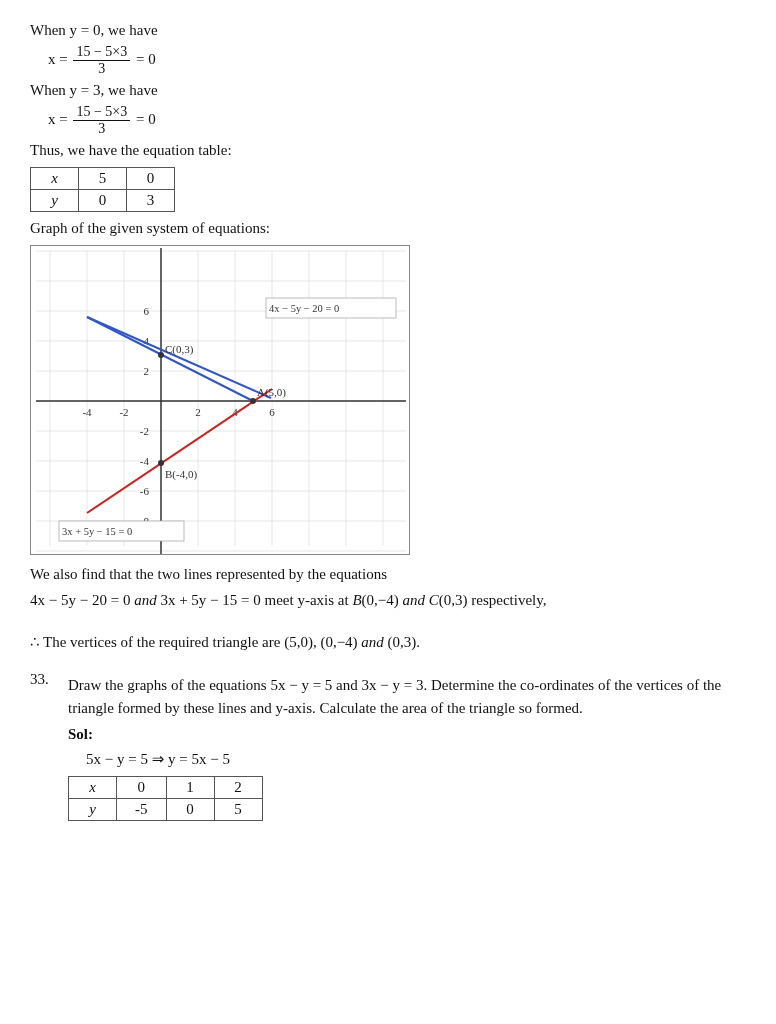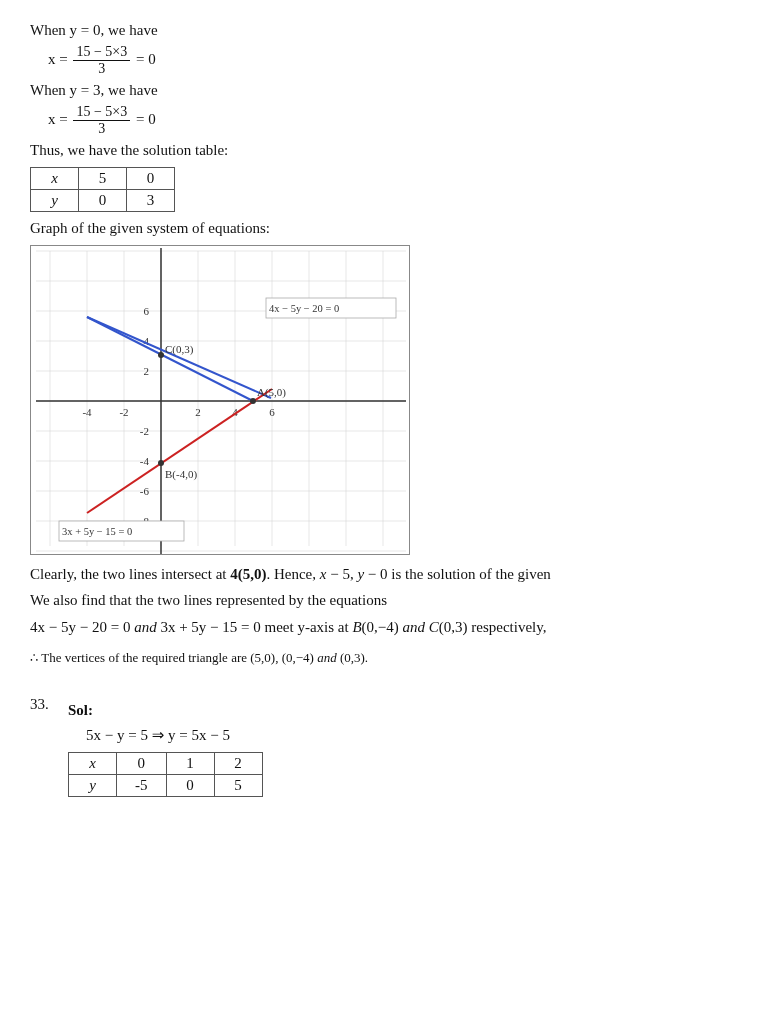--- a/index.html
+++ b/index.html
@@ -45,26 +45,26 @@
       border: 1px solid #888;
       background: #fff;
       overflow: hidden;
     }
     .graph-container svg {
       position: absolute;
       top: 0; left: 0;
     }
     p.text-line { margin: 3px 0; font-size: 15px; line-height: 1.55; }
     .bold { font-weight: bold; }
-    .problem-num { margin-top: 30px; display: flex; gap: 10px; }
+    .problem-num { margin-top: 20px; display: flex; gap: 10px; }
     .problem-num .num-label { min-width: 28px; font-size: 15px; }
     .problem-body { flex: 1; }
     .indent { padding-left: 18px; font-family: Liberation Serif, serif; }
     .math-display { margin: 5px 0 5px 18px; font-size: 15px; }
-    .therefore { font-size: 13px; margin: 11px 0; }
+    .therefore { font-size: 15px; margin: 20px 0; }
   </style>
 </head>
 <body>
 
 <div>
   <p class="math-line">When  y = 0, we have</p>
 </div>
 
 <div class="math-display">
   <span>x = </span>
@@ -81,21 +81,21 @@
 
 <div class="math-display">
   <span>x = </span>
   <span class="fraction">
     <span class="num">15 − 5×3</span>
     <span class="den">3</span>
   </span>
   <span>= 0</span>
 </div>
 
-<p class="math-line">Thus, we have the solution table:</p>
+<p class="math-line">Thus, we have the equation table:</p>
 
 <div class="table-wrap">
   <table class="data-table">
     <tbody>
         <tr>
       <td><em>x</em></td>
       <td>5</td>
       <td>0</td>
     </tr>
     <tr>
@@ -179,35 +179,33 @@
 
     <rect x="235" y="52" width="130" height="20" fill="white" stroke="#aaa" stroke-width="0.8"></rect>
     <text x="238" y="66" font-size="10.5" fill="#333">4x − 5y − 20 = 0</text>
 
     <rect x="28" y="275" width="125" height="20" fill="white" stroke="#aaa" stroke-width="0.8"></rect>
     <text x="31" y="289" font-size="10.5" fill="#333">3x + 5y − 15 = 0</text>
   </svg>
 </div>
 
 <div>
-  <p class="text-line">
-    Clearly, the two lines intersect at  <strong>4(5,0)</strong>. Hence, <em>x</em> − 5,  <em>y</em> − 0 is the solution of the given
-  </p>
   <p class="text-line">We also find that the two lines represented by the equations</p>
   <p class="text-line">
     4x − 5y − 20 = 0 <em>and</em>  3x + 5y − 15 = 0 meet y-axis at  <em>B</em>(0,−4) <em>and</em> <em>C</em>(0,3) respectively,
   </p>
   <p class="therefore">
     ∴ The vertices of the required triangle are  (5,0),  (0,−4)  <em>and</em>  (0,3).
   </p>
 </div>
 
 <div class="problem-num">
   <div class="num-label">33.</div>
   <div class="problem-body">
+    <p class="text-line">Draw the graphs of the equations 5x − y = 5 and 3x − y = 3. Determine the co-ordinates of the vertices of the triangle formed by these lines and y-axis. Calculate the area of the triangle so formed.</p>
     <p class="text-line bold">Sol:</p>
     <p class="math-line indent">5x − y = 5 ⇒ y = 5x − 5</p>
 
     <div class="table-wrap">
       <table class="data-table">
         <tbody>
             <tr>
           <td><em>x</em></td>
           <td>0</td>
           <td>1</td>

